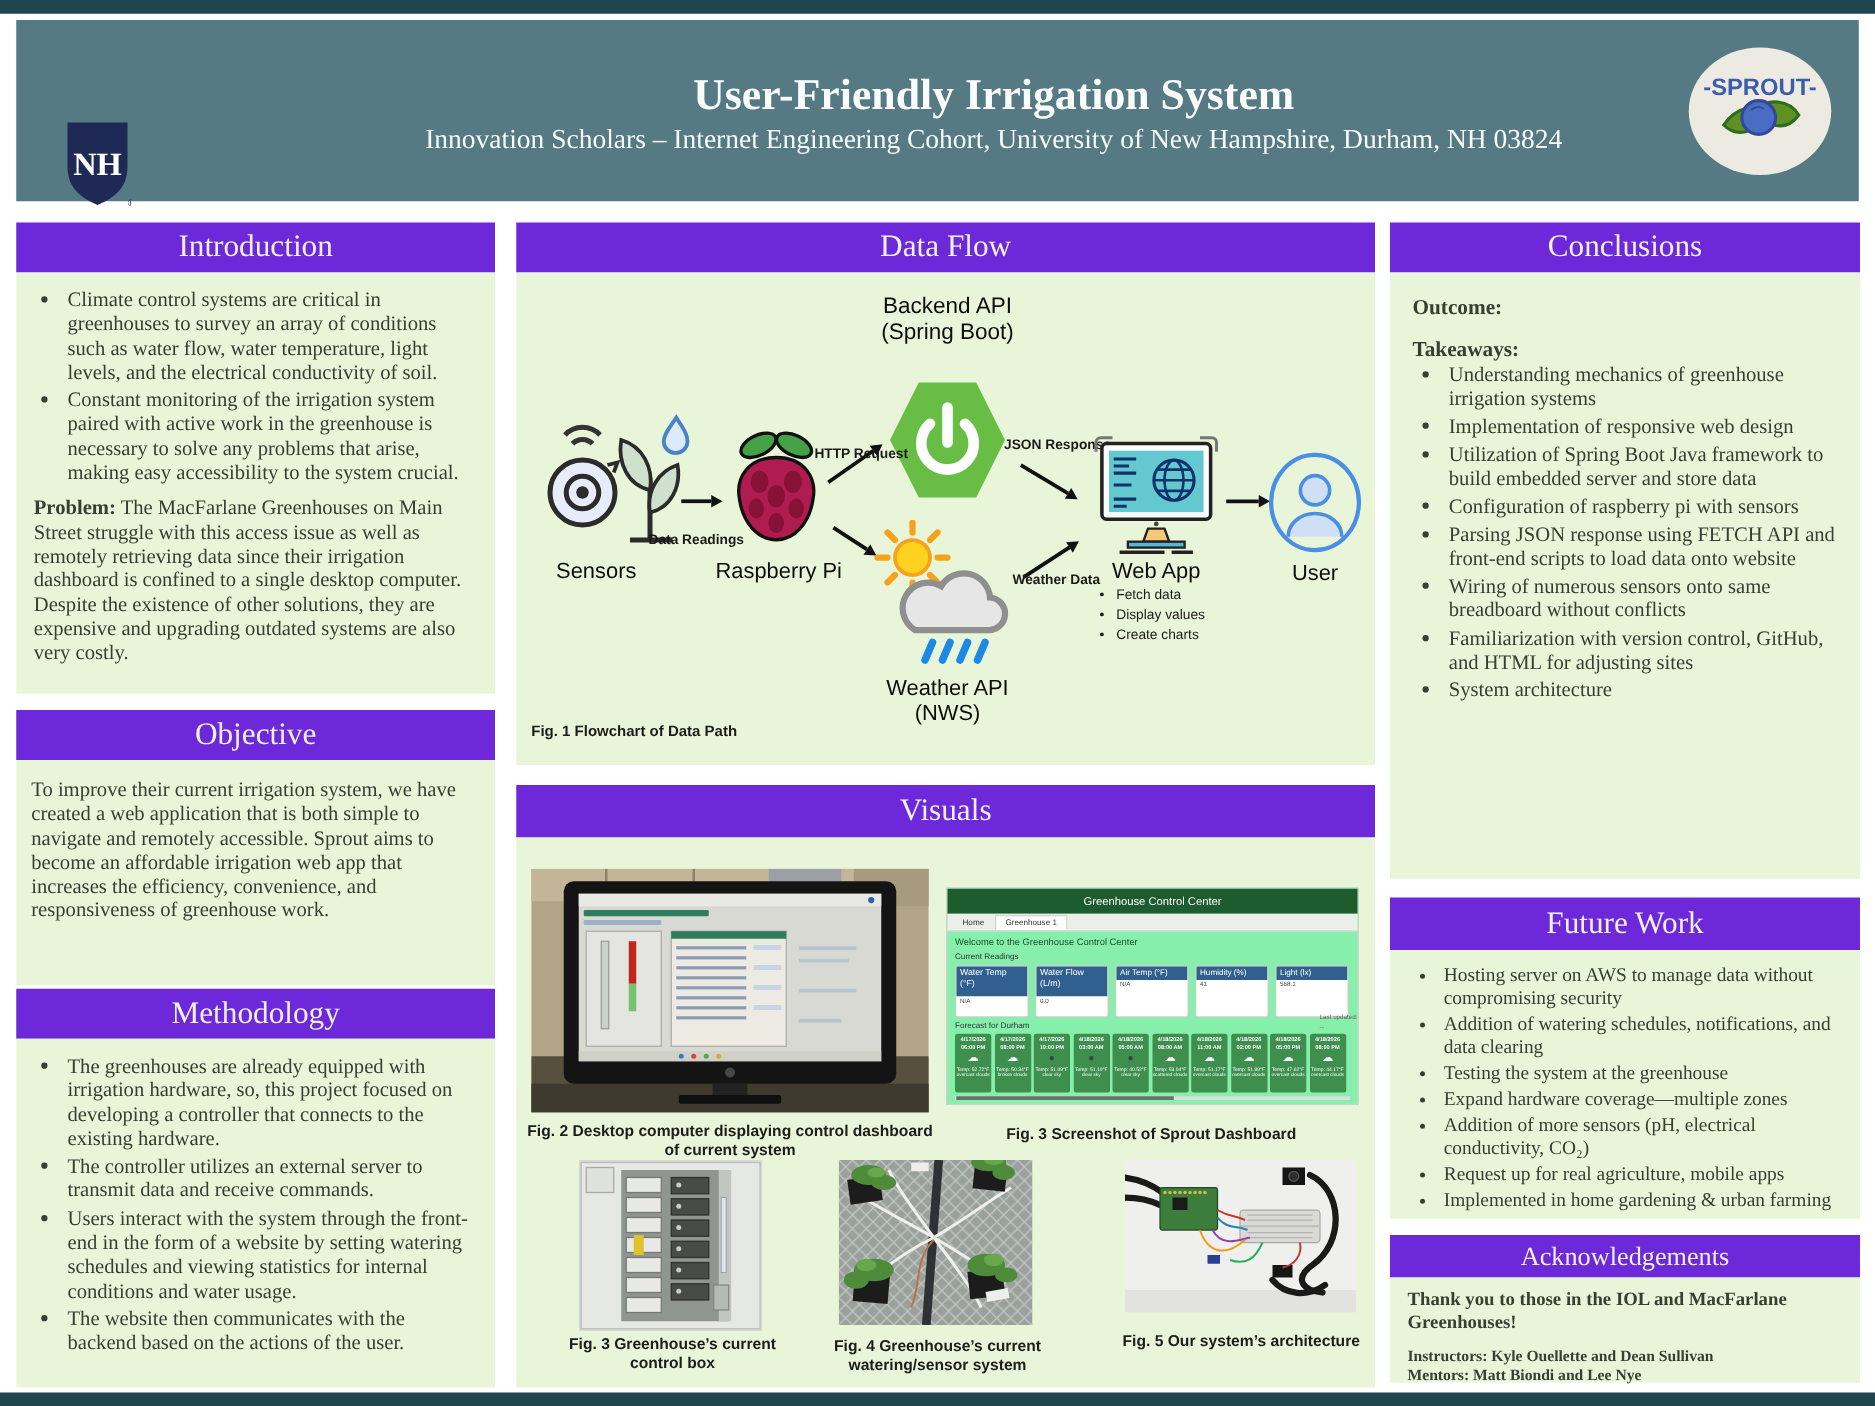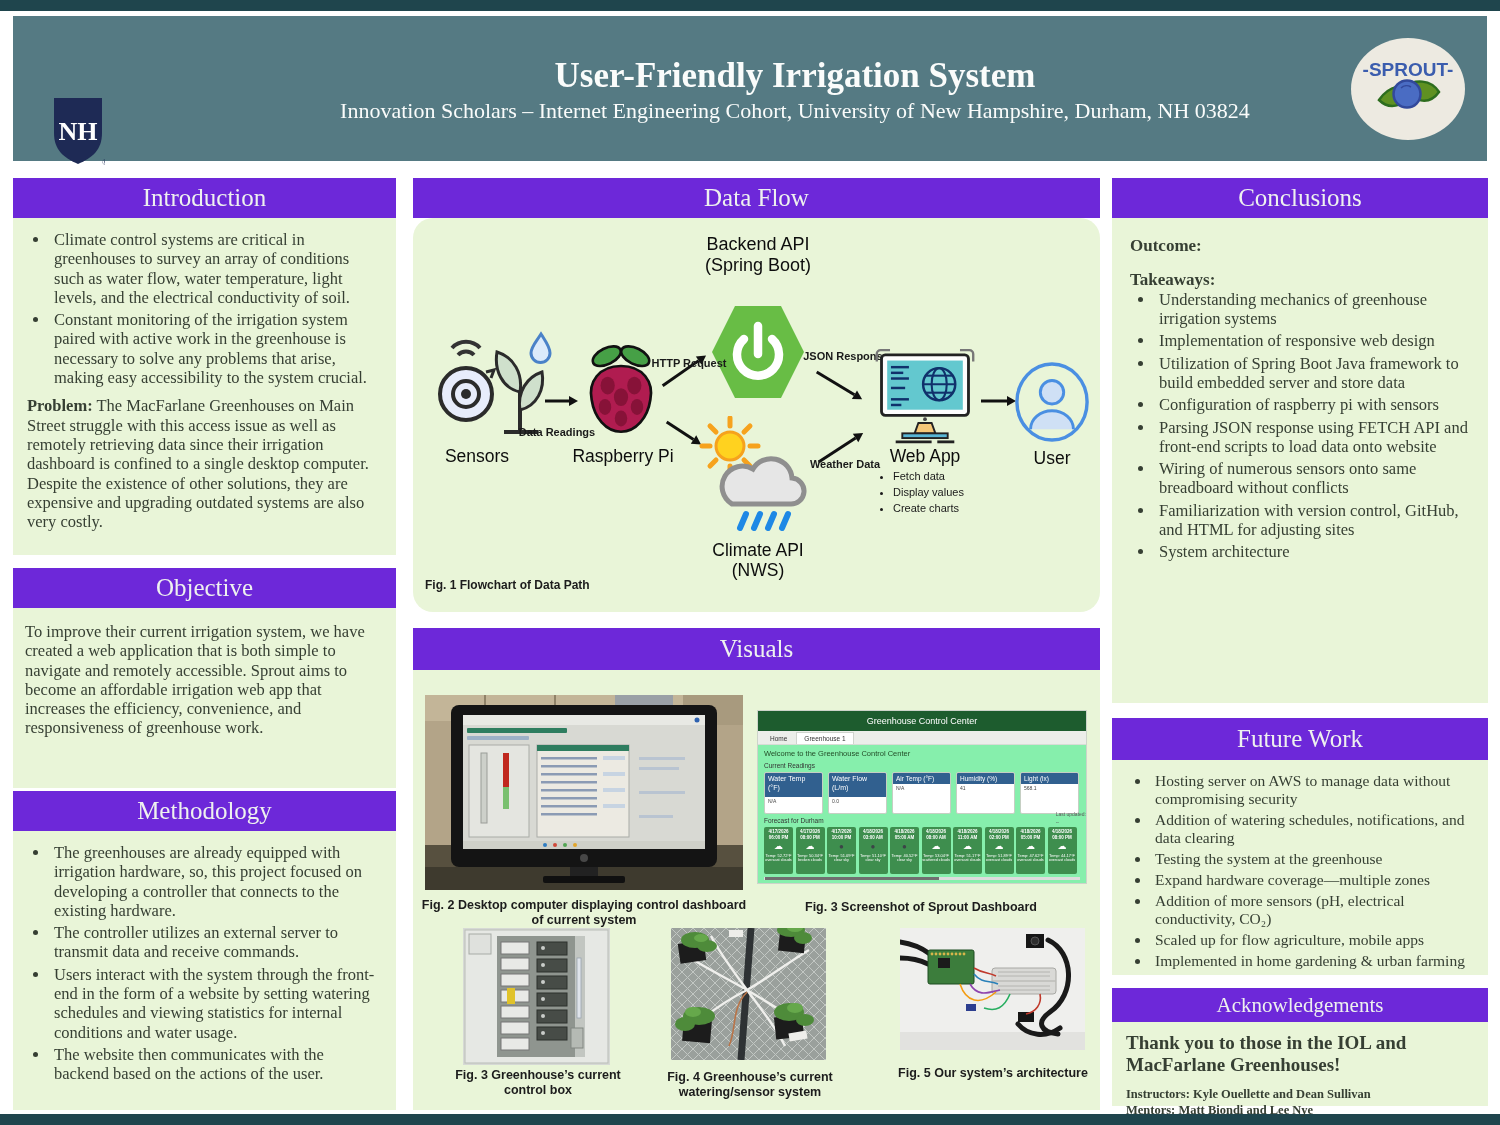--- a/index.html
+++ b/index.html
@@ -23,34 +23,34 @@
   .sec-head{position:absolute;background:#6d28d9;display:flex;align-items:center;justify-content:center;
             color:#eef1ef;font-size:25px;}
   .sec-body{position:absolute;background:#e9f5d8;box-sizing:border-box;font-size:16.5px;line-height:1.17;}
   #intro-head{left:13px;top:178px;width:383px;height:40px}
   #intro-body{left:13px;top:218px;width:383px;height:337px;padding:12px 16px 0 12px;}
   #obj-head{left:13px;top:568px;width:383px;height:40px}
   #obj-body{left:13px;top:608px;width:383px;height:180px;padding:14px 16px 0 12px;}
   #meth-head{left:13px;top:791px;width:383px;height:40px}
   #meth-body{left:13px;top:831px;width:383px;height:279px;padding:12px 14px 0 12px;}
   #flow-head{left:413px;top:178px;width:687px;height:40px}
-  #flow-body{left:413px;top:218px;width:687px;height:394px;font-family:"Liberation Sans",sans-serif;border-radius:20px;}
+  #flow-body{left:413px;top:218px;width:687px;height:394px;font-family:"Liberation Sans",sans-serif;}
   #vis-head{left:413px;top:628px;width:687px;height:42px}
   #vis-body{left:413px;top:670px;width:687px;height:440px;font-family:"Liberation Sans",sans-serif;}
   #conc-head{left:1112px;top:178px;width:376px;height:40px}
   #conc-body{left:1112px;top:218px;width:376px;height:485px;padding:18px 18px 0 18px;}
   #fut-head{left:1112px;top:718px;width:376px;height:42px}
   #fut-body{left:1112px;top:760px;width:376px;height:215px;padding:12px 14px 0 14px;font-size:15.5px;line-height:1.16;}
   #ack-head{left:1112px;top:988px;width:376px;height:34px;font-size:21px;}
   #ack-body{left:1112px;top:1022px;width:376px;height:84px;padding:10px 14px 0 14px;}
   ul.b{margin:0;padding-left:25px;}
   ul.b li{margin-bottom:3px;padding-left:4px;}
   .problem{margin-top:9px;padding-left:2px;}
   .h-label{font-weight:bold;font-size:17px;}.gap14{height:14px}
-  .ack-thanks{font-weight:bold;font-size:19px;}
+  .ack-thanks{font-weight:bold;font-size:15px;}
   .ack-small{font-size:12.5px;font-weight:bold;line-height:1.22;margin-top:11px;}
   
   .node-label{position:absolute;text-align:center;font-size:17.5px;color:#0d0d0d;}
   .edge-label{position:absolute;font-size:11px;font-weight:bold;color:#1a1a1a;text-align:center;}
   .icon{position:absolute;}
   .arrow{position:absolute;transform-origin:left center;overflow:visible;}
   .arrow line{stroke:#111;stroke-width:3;}
   .arrow polygon{fill:#111;}
   .webapp-bullets{position:absolute;left:468px;top:252px;width:140px;font-size:11px;color:#1a1a1a;}
   .webapp-bullets ul{margin:0;padding-left:12px;}
@@ -222,21 +222,21 @@
       <circle cx="32" cy="30" r="14" fill="#ffd21f" stroke="#f6a21d" stroke-width="3"></circle>
       <path d="M34 88 H92 A13 13 0 0 0 94 62 A21 21 0 0 0 55 53 A17 17 0 0 0 34 88 Z" fill="#e6e6e6" stroke="#8f8f8f" stroke-width="5"></path>
       <g stroke="#1e88e5" stroke-width="6" stroke-linecap="round">
         <line x1="42" y1="112" x2="48" y2="98"></line>
           <line x1="56" y1="112" x2="62" y2="98"></line>
         <line x1="70" y1="112" x2="76" y2="98"></line>
           <line x1="84" y1="112" x2="90" y2="98"></line>
       </g>
     </svg>
     <div class="node-label" style="left:283px;top:322px;width:124px;">
-      <div>Climate API</div>
+      <div>Weather API</div>
       <div>(NWS)</div>
     </div>
 
     <svg class="arrow" style="left:402px;top:146px;transform:rotate(31deg);" width="56" height="14">
       <line x1="2" y1="7" x2="46" y2="7"></line>
         <polygon points="46,2 55,7 46,12"></polygon>
     </svg>
     <div class="edge-label" style="left:388px;top:132px;width:90px;">JSON Response</div>
 
     <svg class="arrow" style="left:404px;top:238px;transform:rotate(-33deg);" width="56" height="14">
@@ -624,21 +624,21 @@
   <div class="sec-head" id="fut-head">
     <span>Future Work</span>
   </div>
   <div class="sec-body" id="fut-body">
     <ul class="b">
       <li>Hosting server on AWS to manage data without compromising security</li>
       <li>Addition of watering schedules, notifications, and data clearing</li>
       <li>Testing the system at the greenhouse</li>
       <li>Expand hardware coverage—multiple zones</li>
       <li>Addition of more sensors (pH, electrical conductivity, CO₂)</li>
-      <li>Scaled up for flow agriculture, mobile apps</li>
+      <li>Request up for real agriculture, mobile apps</li>
       <li>Implemented in home gardening &amp; urban farming</li>
     </ul>
   </div>
 
   <div class="sec-head" id="ack-head">
     <span>Acknowledgements</span>
   </div>
   <div class="sec-body" id="ack-body">
     <div class="ack-thanks">Thank you to those in the IOL and MacFarlane Greenhouses!</div>
     <div class="ack-small" style="margin-top:11px;">Instructors: Kyle Ouellette and Dean Sullivan</div>

